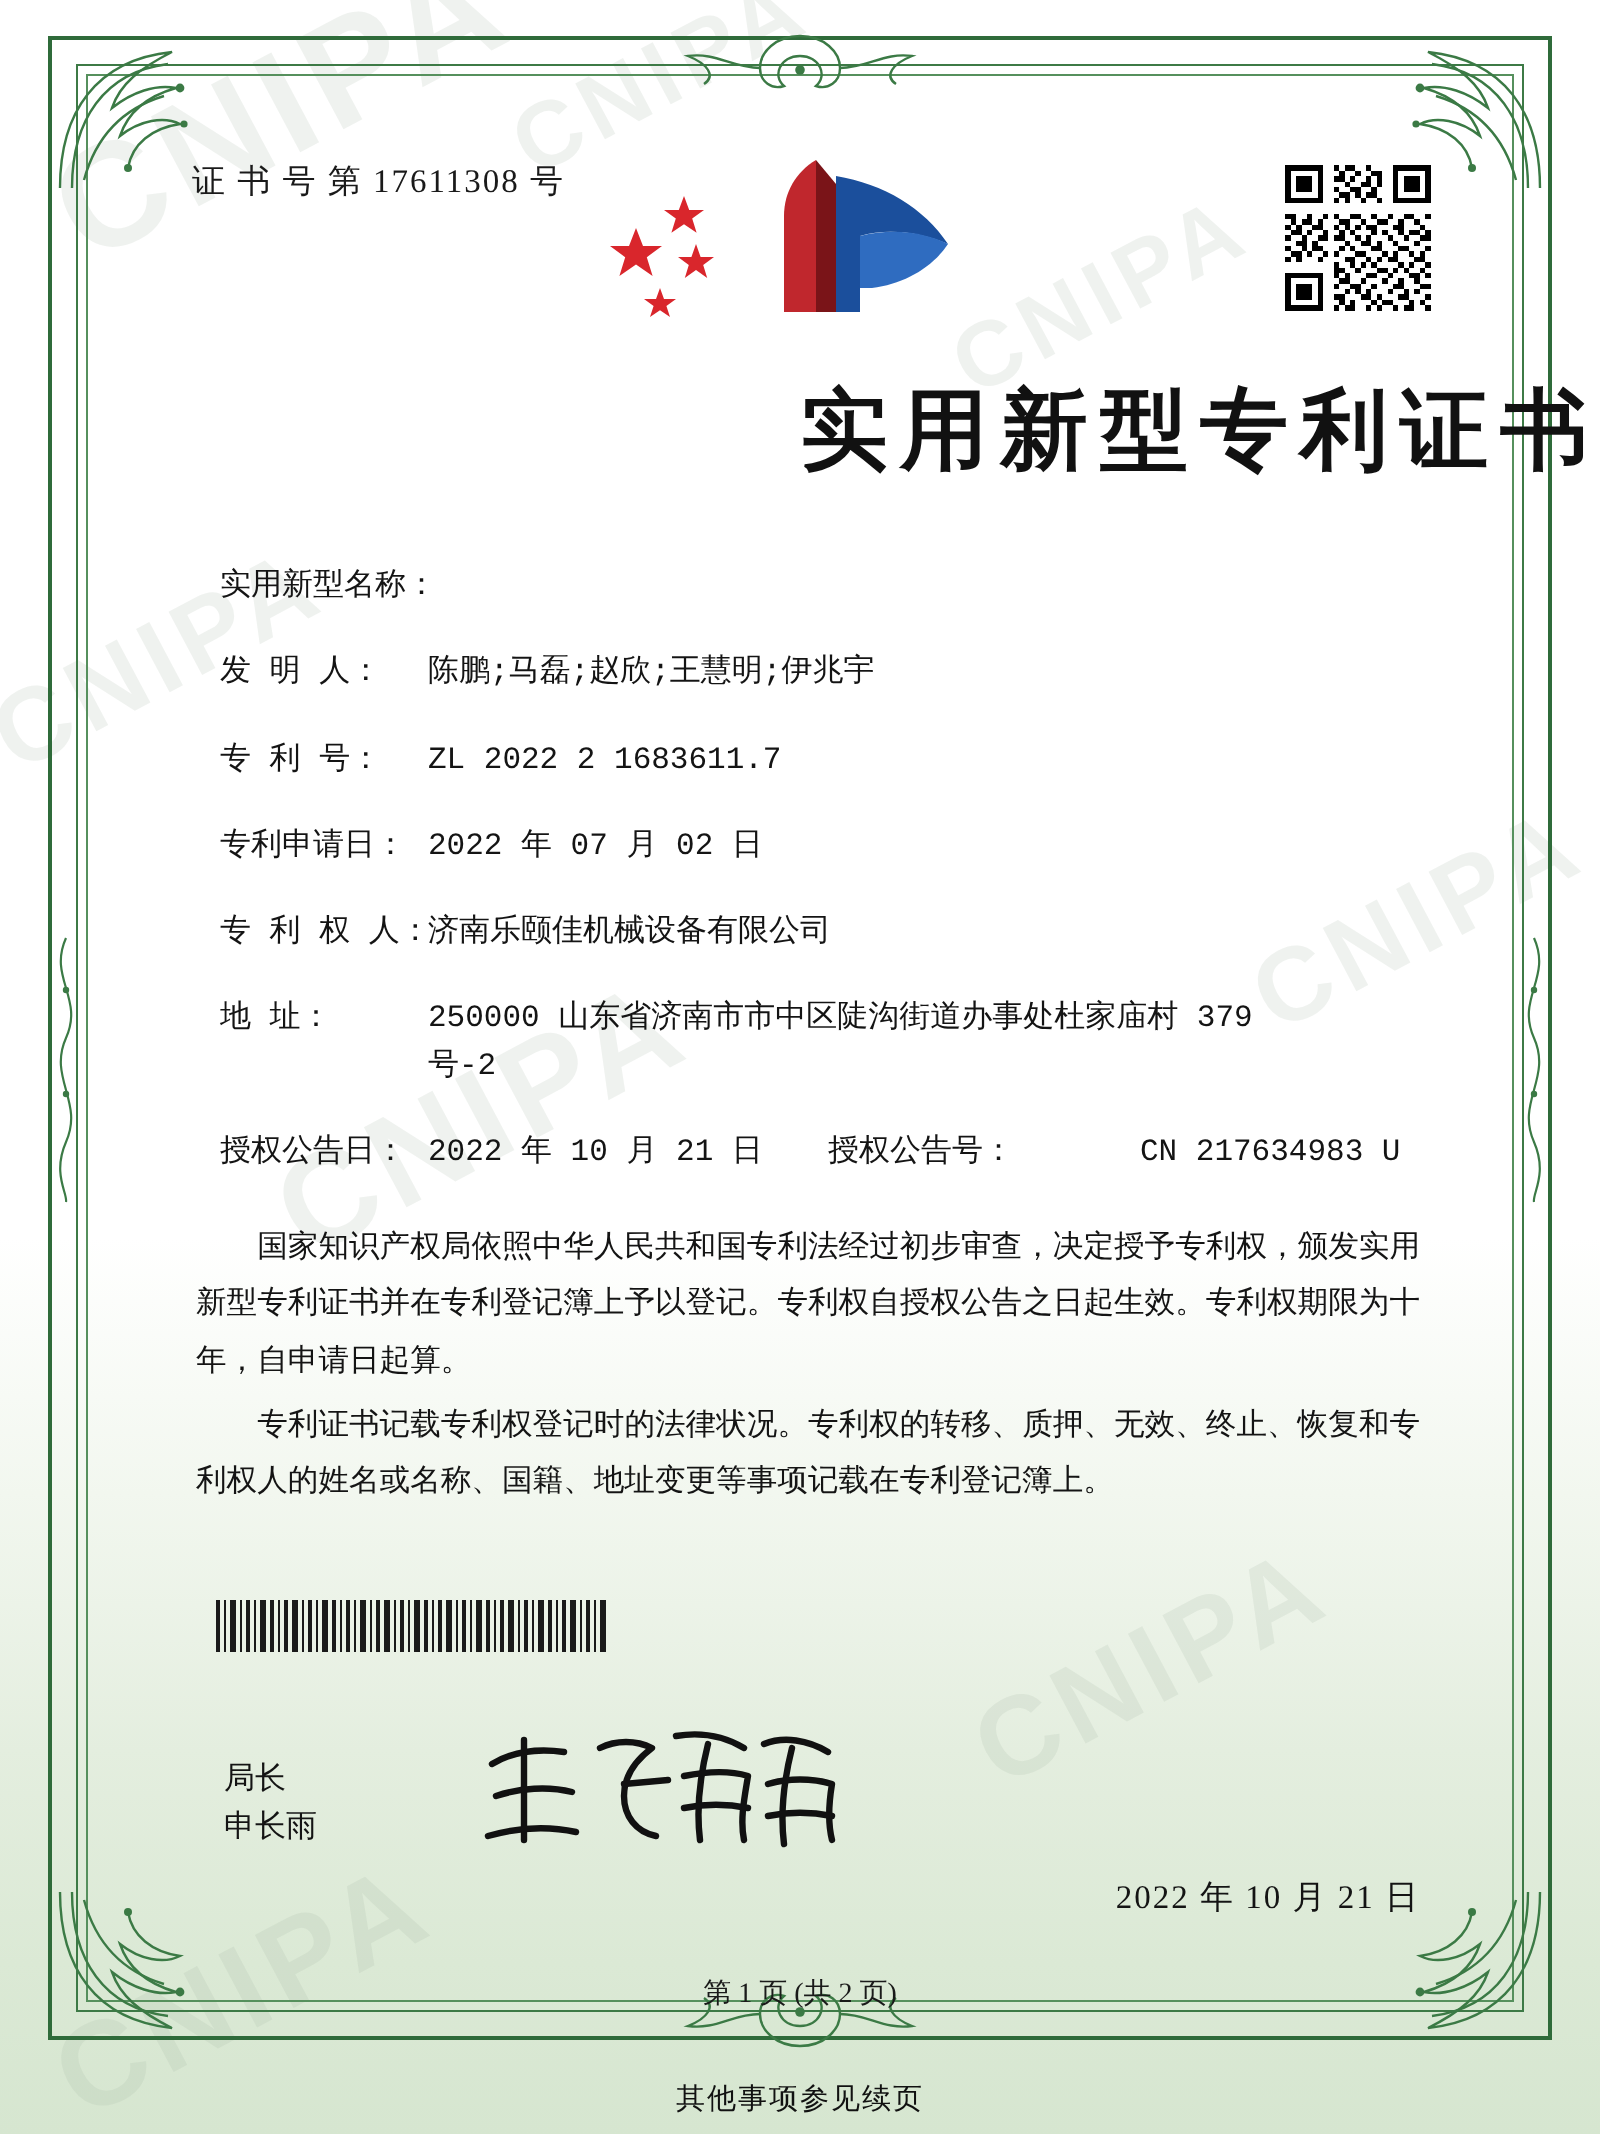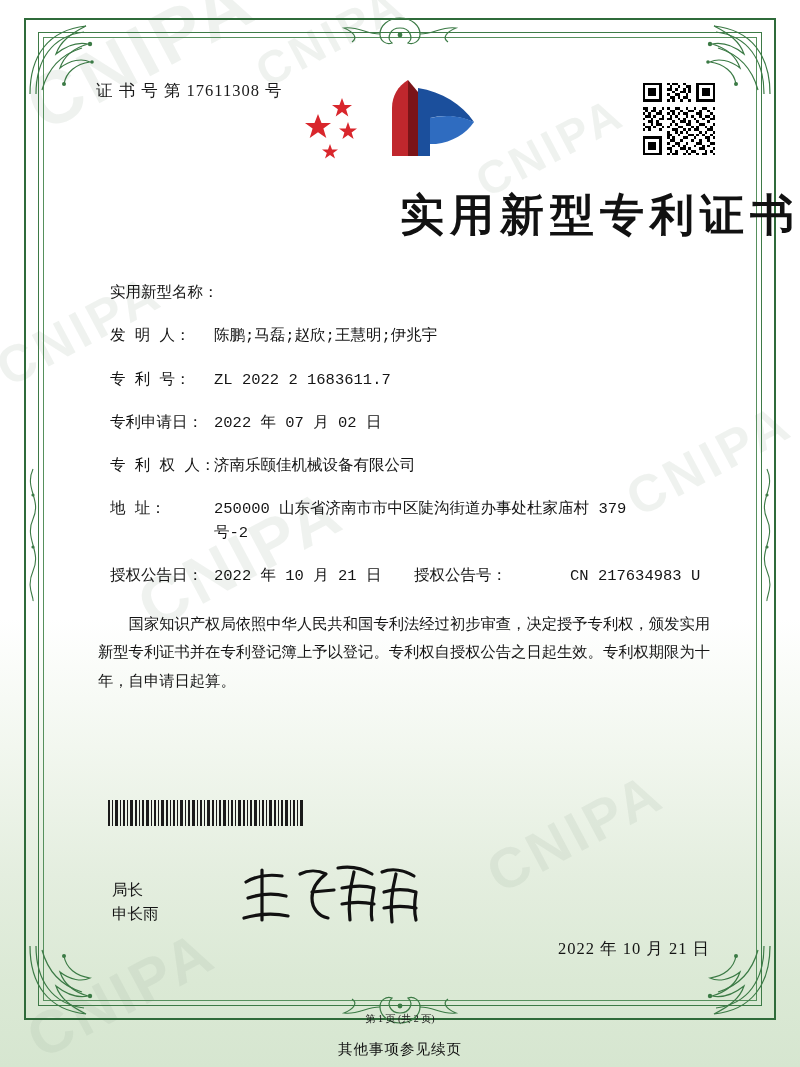--- a/index.html
+++ b/index.html
@@ -238,23 +238,23 @@
     position: absolute;
     right: 90px; top: 938px;
     font-size: 16.5px;
     color: #141414;
     letter-spacing: 1px;
   }
 
   
   .page-no {
     position: absolute;
-    left: 0; right: 0; top: 1012px;
+    left: 0; right: 0; top: 988px;
     text-align: center;
-    font-size: 10px;
+    font-size: 14px;
     color: #1a1a1a;
   }
   .footer-note {
     position: absolute;
     left: 0; right: 0; top: 1040px;
     text-align: center;
     font-size: 14.5px;
     color: #111;
     letter-spacing: 1px;
     font-family: Liberation Serif, serif;
@@ -593,20 +593,21 @@
     <div class="field-row2">
       <span class="lbl">授权公告日：</span>
       <span class="val">2022 年 10 月 21 日</span>
       <span class="lbl2">授权公告号：</span>
       <span class="val2">CN 217634983 U</span>
     </div>
   </div>
 
   <div class="paras">
     <p>国家知识产权局依照中华人民共和国专利法经过初步审查，决定授予专利权，颁发实用新型专利证书并在专利登记簿上予以登记。专利权自授权公告之日起生效。专利权期限为十年，自申请日起算。</p>
+    <p>专利证书记载专利权登记时的法律状况。专利权的转移、质押、无效、终止、恢复和专利权人的姓名或名称、国籍、地址变更等事项记载在专利登记簿上。</p>
   </div>
 
   <div class="barcode">
     <svg viewBox="0 0 196 26" shape-rendering="crispEdges">
       <g fill="#1a1a1a">
         <rect x="0" y="0" width="2" height="26"></rect>
           <rect x="4" y="0" width="1" height="26"></rect>
         <rect x="7" y="0" width="3" height="26"></rect>
           <rect x="12" y="0" width="1" height="26"></rect>
         <rect x="15" y="0" width="2" height="26"></rect>

